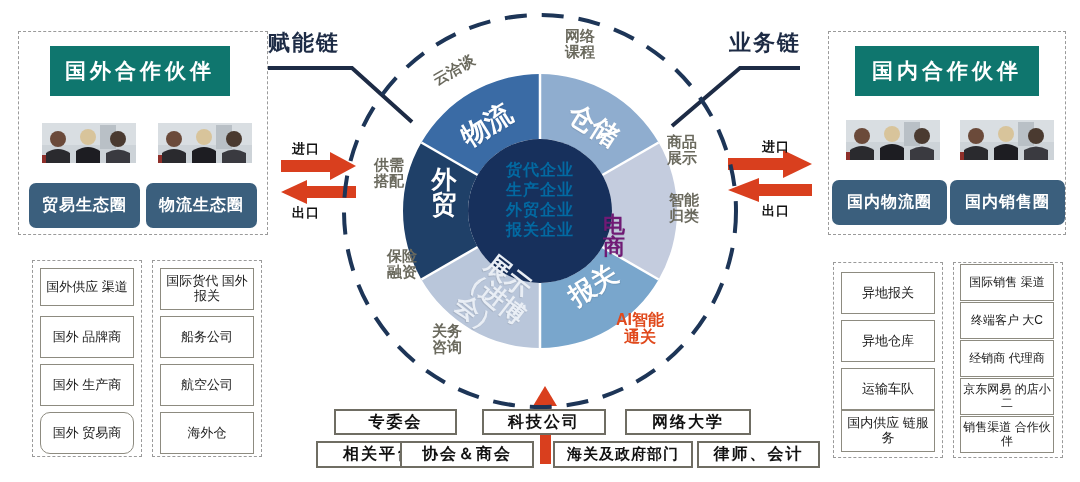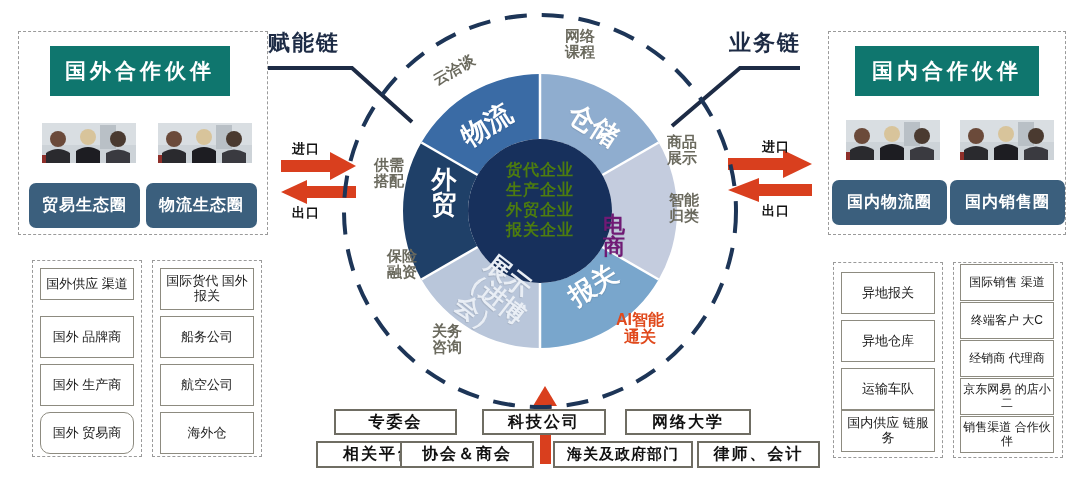--- a/index.html
+++ b/index.html
@@ -67,21 +67,21 @@
   }
   .ringlabel.accent{color:#e0491c;}
 
   .seglabel{
     position:absolute;color:#ffffff;font-weight:bold;
     text-align:center;white-space:pre-line;line-height:1.0;
     text-shadow:0 1px 1px rgba(0,0,0,.12);
   }
 
   .hubtext{
-    position:absolute;color:#4d7c0f;font-weight:bold;font-size:16px;
+    position:absolute;color:#0369a1;font-weight:bold;font-size:16px;
     line-height:1.25;text-align:center;white-space:pre-line;letter-spacing:1px;
   }
 
   svg.abs{position:absolute;left:0;top:0;overflow:visible;}
 </style>
 </head>
 <body>
 
 <div class="stage">
 
@@ -115,21 +115,21 @@
       <path d="M34 40 L34 28 Q46 20 58 28 L58 40 Z" fill="#1d1d22"></path>
       <circle cx="76" cy="16" r="8" fill="#4a3a30"></circle>
       <path d="M64 40 L64 30 Q76 23 88 30 L88 40 Z" fill="#3a3a40"></path>
     </svg>
   </div>
 
   <div class="pillbox" style="left:29px;top:183px;width:111px;height:45px;">贸易生态圈</div>
   <div class="pillbox" style="left:146px;top:183px;width:111px;height:45px;">物流生态圈</div>
 
   <div class="dashpanel" style="left:32px;top:260px;width:110px;height:197px;"></div>
-  <div class="listbox" style="left:40px;top:268px;width:94px;height:32px;">国外供应
+  <div class="listbox" style="left:40px;top:268px;width:94px;height:38px;">国外供应
 渠道</div>
   <div class="listbox" style="left:40px;top:316px;width:94px;height:42px;">国外
 品牌商</div>
   <div class="listbox" style="left:40px;top:364px;width:94px;height:42px;">国外
 生产商</div>
   <div class="listbox" style="left:40px;top:412px;width:94px;height:42px;border-radius:10px;">国外
 贸易商</div>
 
   <div class="dashpanel" style="left:152px;top:260px;width:110px;height:197px;"></div>
   <div class="listbox" style="left:160px;top:268px;width:94px;height:42px;">国际货代

